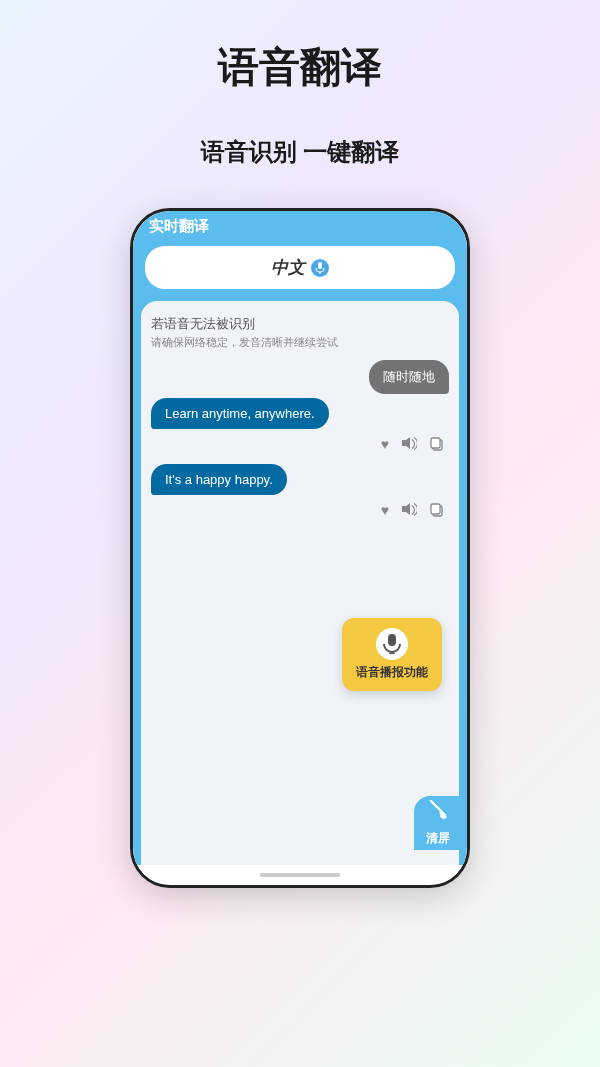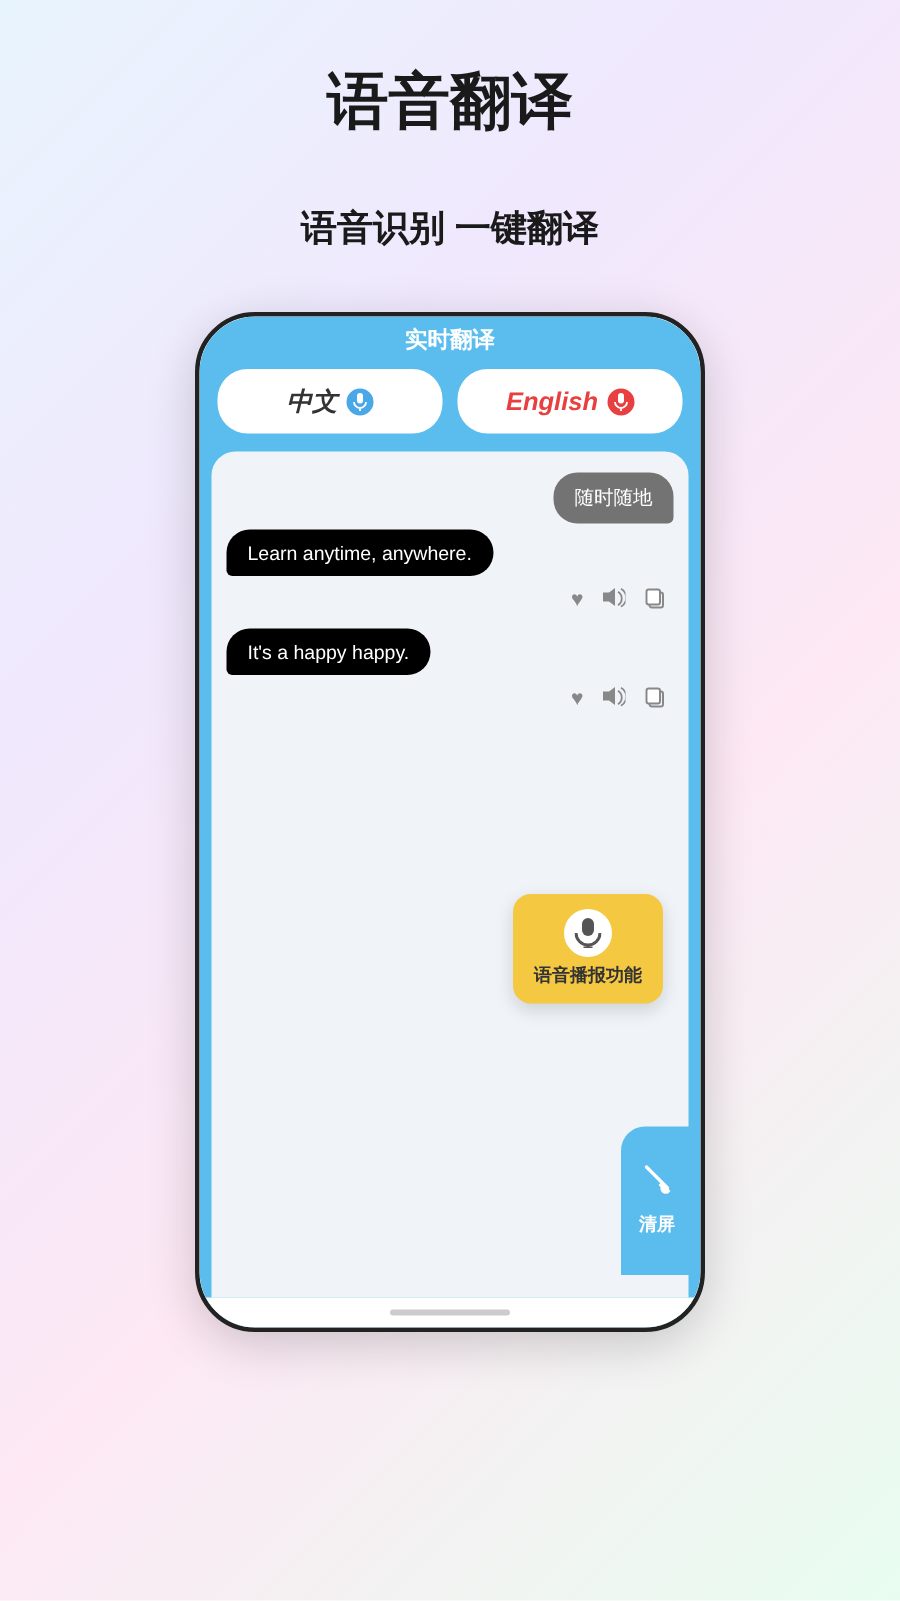--- a/index.html
+++ b/index.html
@@ -61,21 +61,20 @@
       padding: 0;
       border-radius: 37px;
       overflow: hidden;
     }
 
     .app-title-bar {
       padding: 6px 16px 10px;
       color: #fff;
       font-size: 15px;
       font-weight: 600;
-      text-align: center;
     }
 
     .lang-buttons-row {
       display: flex;
       gap: 10px;
       padding: 0 12px 12px;
       font-style: italic;
     }
 
     .lang-btn {
@@ -166,21 +165,21 @@
     .bubble-blue {
       background: #5bbdee;
       color: #fff;
       border-radius: 16px 16px 4px 16px;
       padding: 8px 14px;
       font-size: 13px;
       max-width: 75%;
     }
 
     .bubble-red {
-      background: #000000;
+      background: #0369a1;
       color: #fff;
       border-radius: 16px 16px 16px 4px;
       padding: 8px 14px;
       font-size: 13px;
       max-width: 75%;
     }
 
     .action-icons-row {
       display: flex;
       justify-content: flex-end;
@@ -189,21 +188,21 @@
       margin-bottom: 4px;
     }
 
     .action-icon {
       color: #888;
       font-size: 14px;
     }
 
     .tooltip-overlay {
       position: absolute;
-      top: 388px;
+      top: 410px;
       right: 28px;
       background: #f5c842;
       border-radius: 12px;
       padding: 10px 14px;
       display: flex;
       flex-direction: column;
       align-items: center;
       gap: 4px;
       z-index: 10;
       box-shadow: 0 4px 12px rgba(0,0,0,0.15);
@@ -226,27 +225,26 @@
       font-weight: 600;
       white-space: nowrap;
     }
 
     .bottom-right-btn {
       position: absolute;
       bottom: 38px;
       right: 8px;
       background: #5bbdee;
       border-radius: 16px 0 0 0;
-      padding: 25px 12px;
+      padding: 3px 12px;
       display: flex;
       flex-direction: column;
       align-items: center;
       gap: 4px;
       z-index: 5;
-      font-family: Liberation Mono, monospace;
     }
 
     .clear-text {
       font-size: 12px;
       color: #fff;
       font-weight: 600;
     }
 
     .broom-icon {
       font-size: 18px;
@@ -302,33 +300,27 @@
         <div class="lang-btn chinese">
           <span>中文</span>
           <div class="mic-icon-blue">
             <svg width="10" height="12" viewBox="0 0 10 12" fill="none">
               <rect x="3" y="0" width="4" height="7" rx="2" fill="white"></rect>
               <path d="M1 6c0 2.2 1.8 4 4 4s4-1.8 4-4" stroke="white" stroke-width="1.2" fill="none"></path>
               <line x1="5" y1="10" x2="5" y2="12" stroke="white" stroke-width="1.2"></line>
             </svg>
           </div>
         </div>
-        <div class="lang-btn english">
-          <span>English</span>
-          <div class="mic-icon-red">
-            <svg width="10" height="12" viewBox="0 0 10 12" fill="none">
-              <rect x="3" y="0" width="4" height="7" rx="2" fill="white"></rect>
-              <path d="M1 6c0 2.2 1.8 4 4 4s4-1.8 4-4" stroke="white" stroke-width="1.2" fill="none"></path>
-              <line x1="5" y1="10" x2="5" y2="12" stroke="white" stroke-width="1.2"></line>
-            </svg>
-          </div>
-        </div>
       </div>
 
       <div class="chat-area">
+        <div class="system-message">
+          <div class="system-title">若语音无法被识别</div>
+          <div class="system-sub">请确保网络稳定，发音清晰并继续尝试</div>
+        </div>
 
         <div class="msg-right">
           <div class="bubble-blue-partial">
             <span>随时随地</span>
           </div>
         </div>
 
         <div class="msg-left">
           <div class="bubble-red">
             <span>Learn anytime, anywhere.</span>

